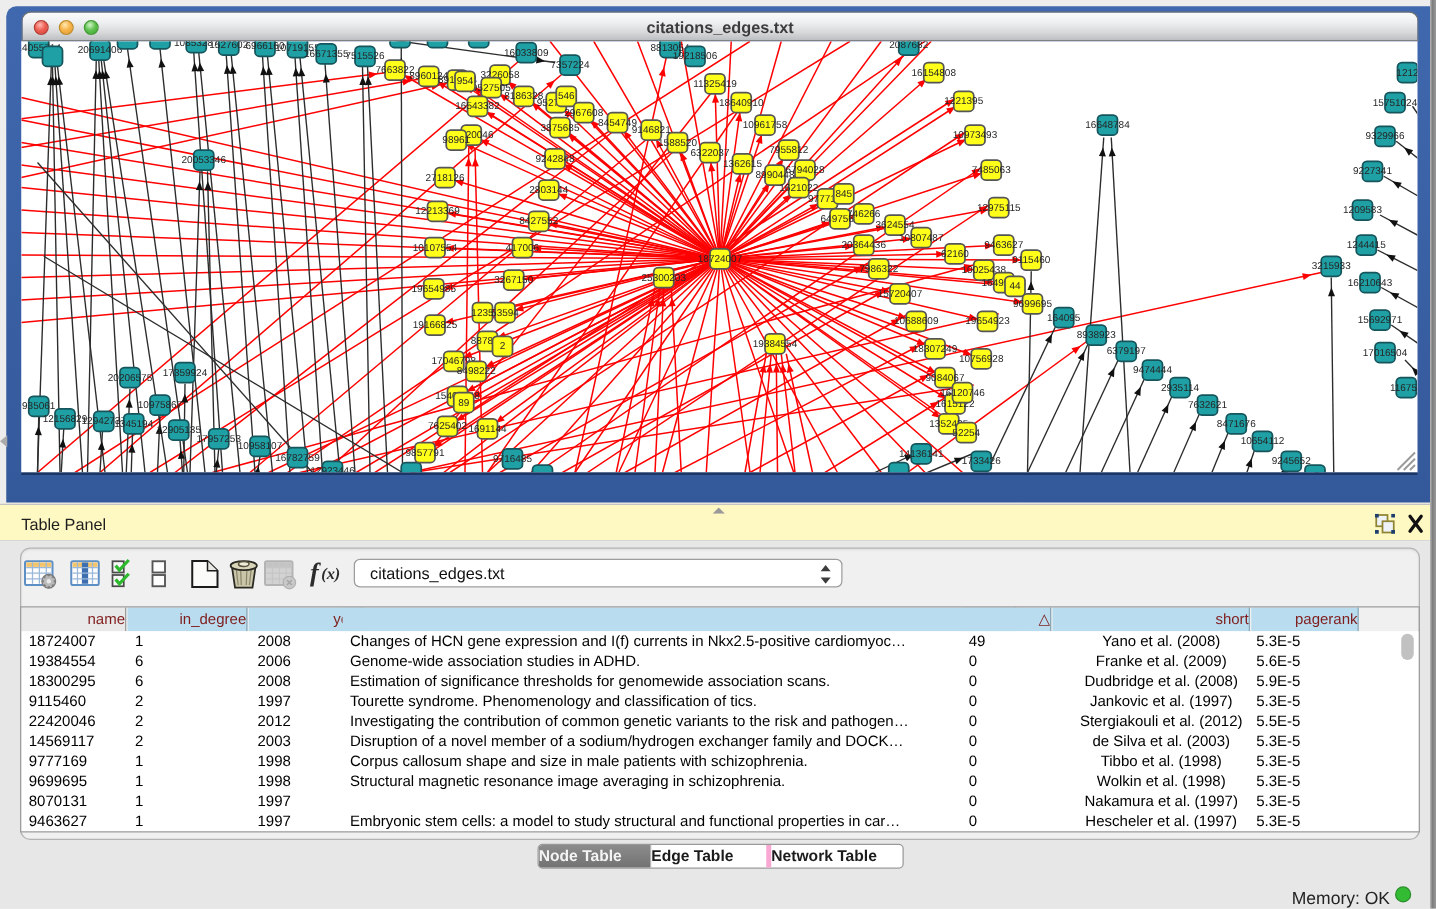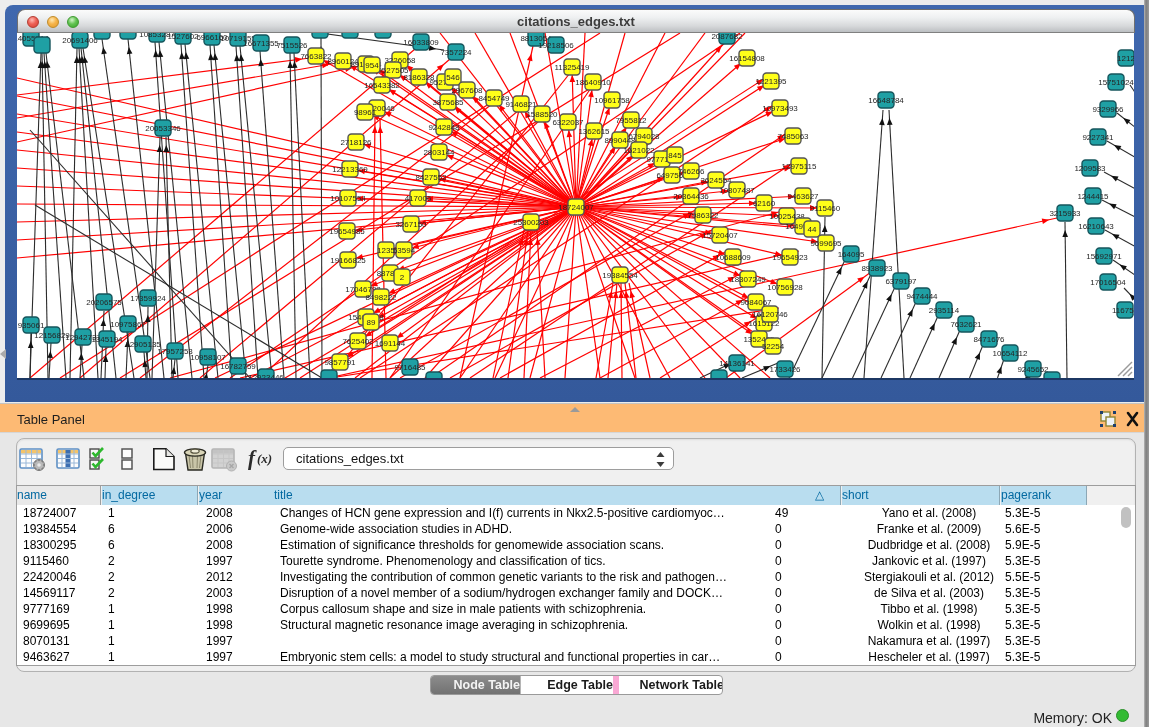--- a/index.html
+++ b/index.html
@@ -19,52 +19,52 @@
 #tl-y { left:29px; background:radial-gradient(circle at 4px 3px,#ffe9b3,#f6b44a 45%,#e39b2d); border:0.5px solid #c08b28;}
 #tl-g { left:49px; background:radial-gradient(circle at 4px 3px,#d2f5c8,#63c353 45%,#37a428); border:0.5px solid #3f9a30;}
 #wtitle { position:absolute; top:4px; left:0; width:100%; text-align:center;
   font-size:13px; font-weight:700; color:#3c3c3c; }
 #canvas { left:17px; top:33px; width:1117px; height:345px; background:#fff; overflow:hidden; }
 #canvshadow { left:17px; top:378px; width:1117px; height:2px; background:#1c3763; }
 
 #rstrip { left:1144px; top:0; width:5px; height:727px;
   background:linear-gradient(90deg,#b9b9b9,#7e7e7e 40%,#9b9b9b); }
 
-#tphead { left:0; top:403px; width:1144px; height:30px; background:#fdba74;
+#tphead { left:0; top:403px; width:1144px; height:30px; background:#fef9c3;
   border-top:1px solid #c3c3c3; border-bottom:1px solid #d6d6d6; }
 #tphead span { position:absolute; left:17px; top:8px; font-size:13px; color:#1e1e1e; }
 #lower { left:0; top:433px; width:1144px; height:294px; background:#e7e7e7; }
 #groupbox { left:16px; top:438px; width:1120px; height:234px; background:#f0f0f0;
   border:1px solid #b2b2b2; border-radius:8px; box-shadow:inset 0 1px 2px rgba(0,0,0,0.08); }
 #dropdown { left:283px; top:447px; width:391px; height:23px; background:#fff;
   border:1px solid #9d9d9d; border-radius:5px; }
 #dropdown span { position:absolute; left:12px; top:3px; font-size:13px; color:#111; }
 
 #thead { left:17px; top:486px; width:1070px; height:19px; }
 .hc { position:absolute; top:0; height:19px; background:#b9ddef; border-right:1px solid #8ca7b5;
-  font-size:12px; color:#0369a1; text-align:left; line-height:19px; }
+  font-size:12px; color:#7f1d1d; text-align:right; line-height:19px; }
 #tablebg { left:17px; top:505px; width:1118px; height:160px; background:#fff; }
 #tbborder { left:16px; top:485px; width:1120px; height:181px; border:1px solid #9d9d9d; background:transparent; }
 .trow { position:absolute; left:17px; width:1100px; height:16px; font-size:12px; color:#000; }
 .trow span { position:absolute; top:1px; white-space:nowrap; overflow:hidden; }
 .c-name { left:6px;  width:80px; }
 .c-deg  { left:91px; width:90px; }
 .c-year { left:189px; width:70px; }
 .c-title{ left:263px; width:492px; }
 .c-od   { left:758px; width:60px; }
 .c-short{ left:832px; width:160px; text-align:center; }
 .c-pr   { left:988px; width:95px; }
 #vscroll { left:1121px; top:507px; width:10px; height:21px; background:#c1c1c1; border-radius:5px; }
 
 #tabs { left:430px; top:675px; width:293px; height:20px; border:1px solid #9a9a9a;
   border-radius:4px; background:#fff; overflow:hidden; }
-.tab { position:absolute; top:0; height:20px; font-size:12.5px; font-weight:600; line-height:19px; text-align:right; color:#1b1b1b; }
+.tab { position:absolute; top:0; height:20px; font-size:12.5px; font-weight:600; line-height:19px; text-align:left; color:#1b1b1b; }
 #tab1 { left:0; width:89px; background:linear-gradient(#8c8c8c,#6f6f6f); color:#f4f4f4; }
 #tab2 { left:89px; width:93px; border-left:1px solid #b5b5b5; }
-#tab3 { left:182px; width:111px; border-left:6px solid #f9a8d4; }
+#tab3 { left:182px; width:111px; border-left:4px solid #f9a8d4; }
 #memory { left:1030px; top:710px; width:82px; text-align:right; font-size:14px; color:#222; }
 #memdot { left:1116px; top:709px; width:13px; height:13px; border-radius:50%;
   background:#33bb33; border:1px solid #2a8f2a; }
 
 #toolbar { left:17px; top:446px; width:290px; height:26px; }
 #divarrow { left:570px; top:398px; width:10px; height:5px; }
 #collapsearrow { left:0px; top:345px; width:6px; height:10px; }
 </style></head>
 <body>
 <div id="app">

